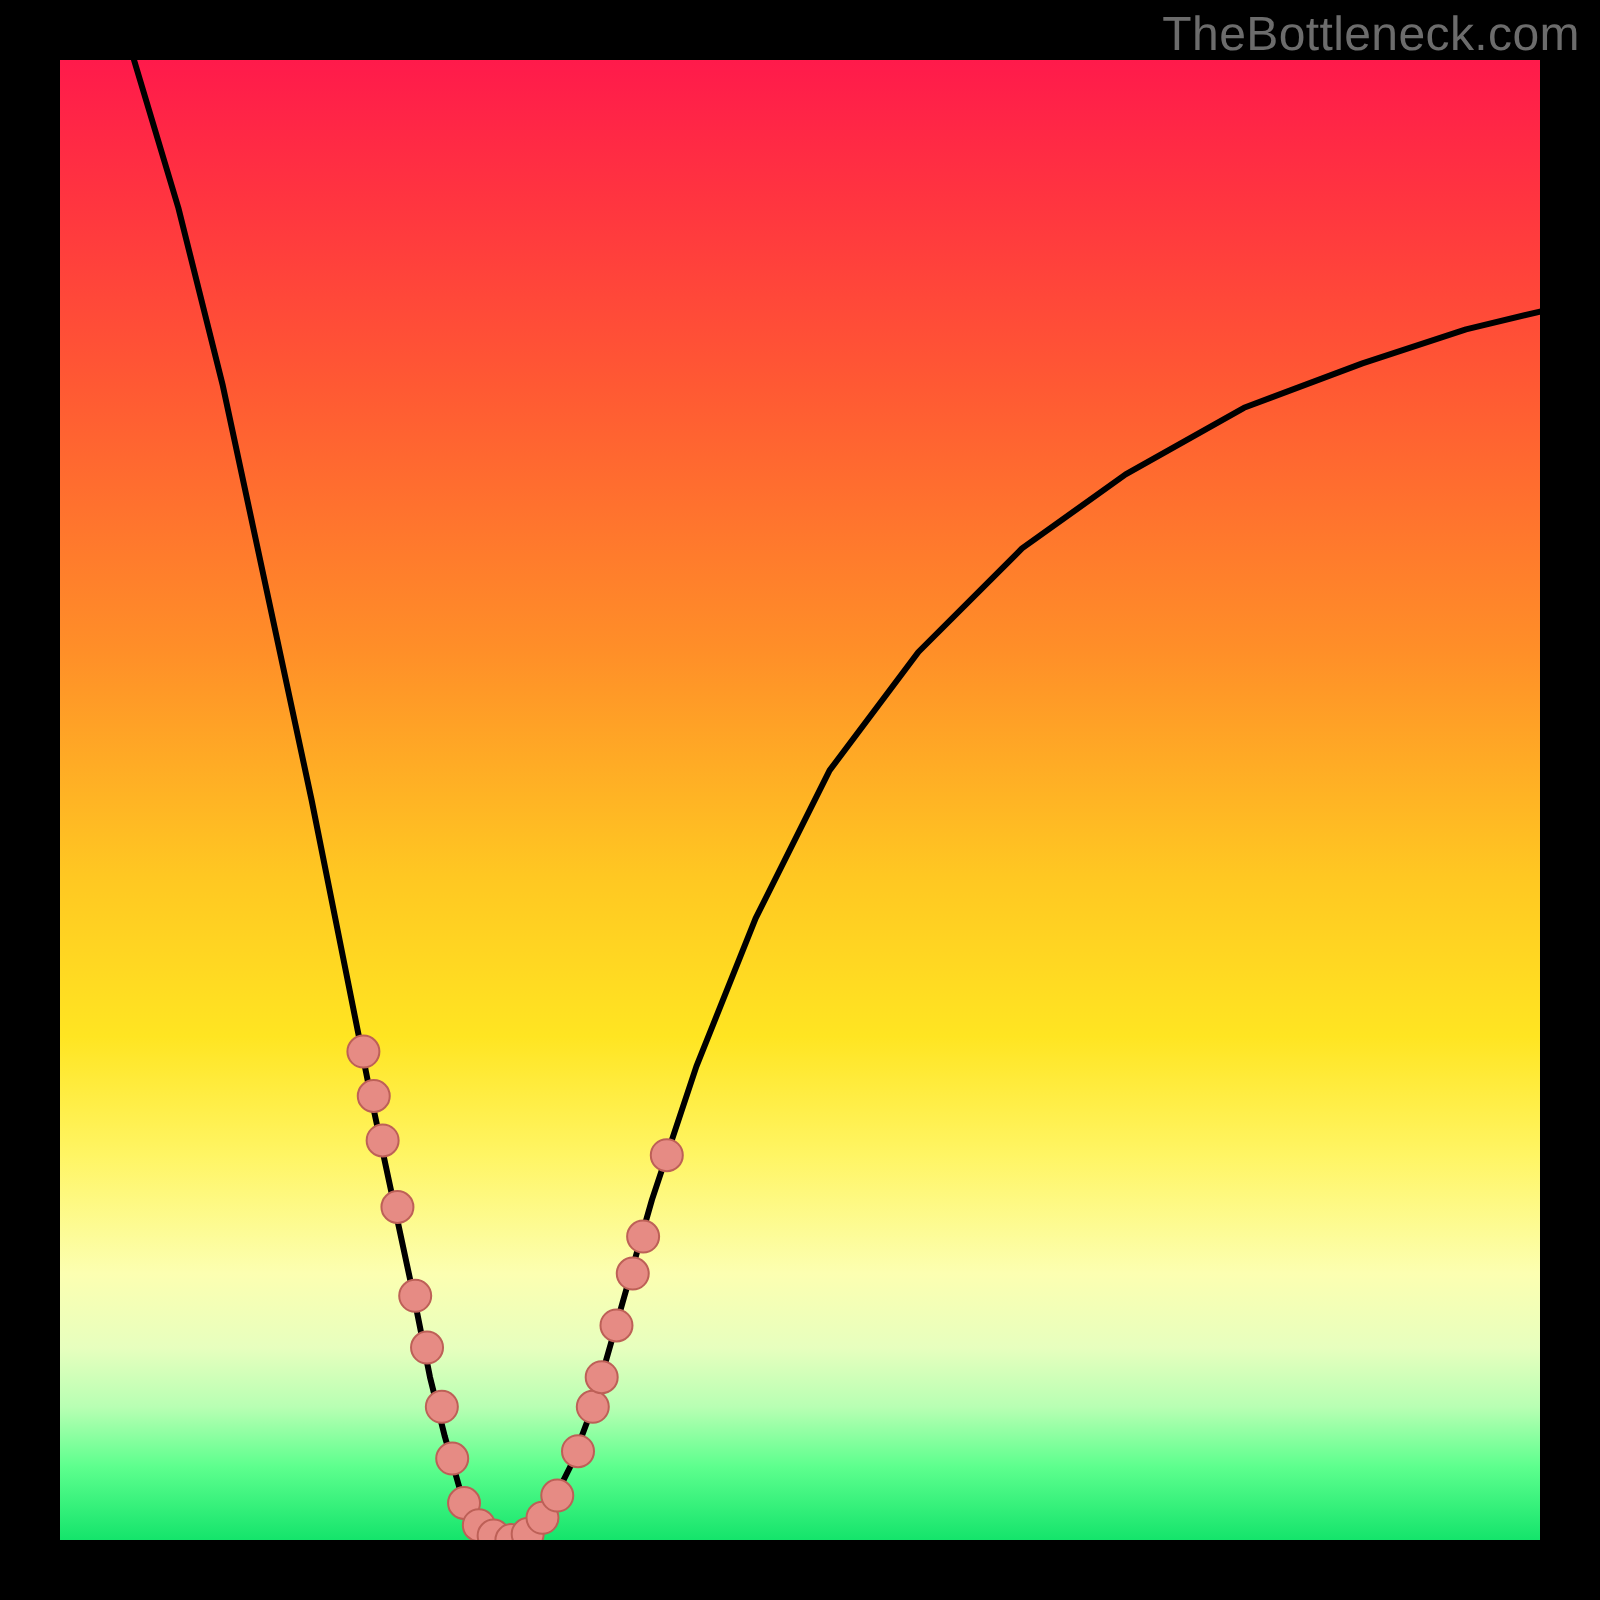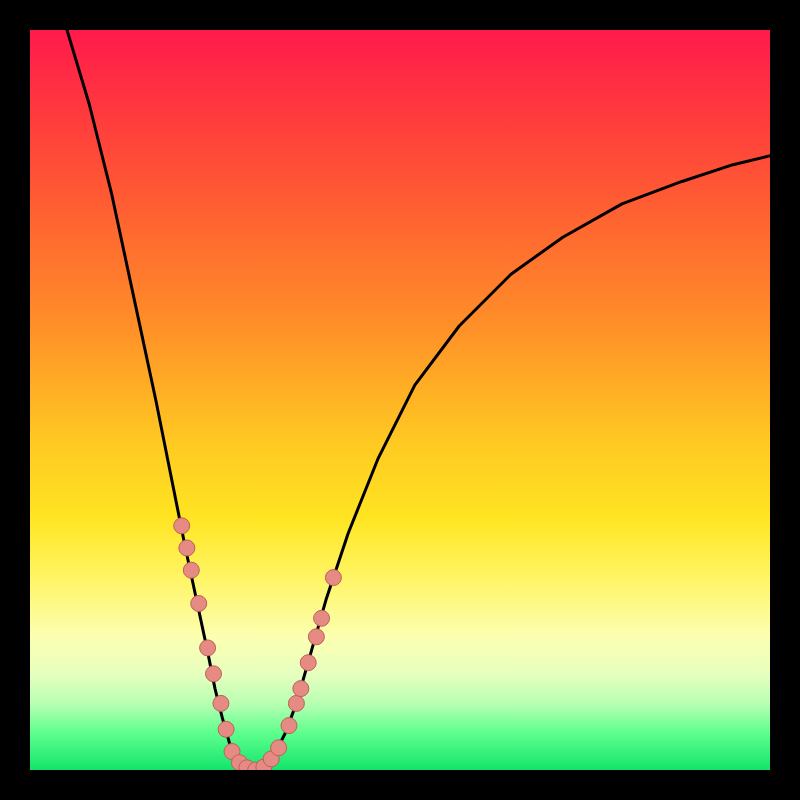--- a/index.html
+++ b/index.html
@@ -55,20 +55,21 @@
     left: 30px;
     top: 30px;
     width: 740px;
     height: 740px;
   }
 </style>
 </head>
 <body>
 
 <div class="frame">
+  <div class="watermark">TheBottleneck.com</div>
   <div class="plot"></div>
   <svg class="overlay" viewBox="0 0 740 740" preserveAspectRatio="none">
     <path id="curve-path" fill="none" stroke="#000" stroke-width="3" stroke-linejoin="round" stroke-linecap="round" d="M37.00 0.00 L59.20 74.00 L81.40 162.80 L103.60 266.40 L125.80 370.00 L140.60 444.00 L155.40 518.00 L166.50 569.80 L177.60 621.60 L185.00 658.60 L192.40 688.20 L199.80 714.10 L207.20 728.90 L214.60 736.30 L225.70 740.00 L236.80 734.82 L244.20 725.20 L255.30 703.00 L266.40 673.40 L281.20 621.60 L296.00 569.80 L318.20 503.20 L347.80 429.20 L384.80 355.20 L429.20 296.00 L481.00 244.20 L532.80 207.20 L592.00 173.90 L651.20 151.70 L703.00 134.68 L740.00 125.80"></path>
     <g id="markers">
         <circle cx="151.70" cy="495.80" r="8" fill="#e68b84" stroke="#bd6057" stroke-width="1"></circle>
         <circle cx="156.88" cy="518.00" r="8" fill="#e68b84" stroke="#bd6057" stroke-width="1"></circle>
         <circle cx="161.32" cy="540.20" r="8" fill="#e68b84" stroke="#bd6057" stroke-width="1"></circle>
         <circle cx="168.72" cy="573.50" r="8" fill="#e68b84" stroke="#bd6057" stroke-width="1"></circle>
         <circle cx="177.60" cy="617.90" r="8" fill="#e68b84" stroke="#bd6057" stroke-width="1"></circle>
         <circle cx="183.52" cy="643.80" r="8" fill="#e68b84" stroke="#bd6057" stroke-width="1"></circle>

